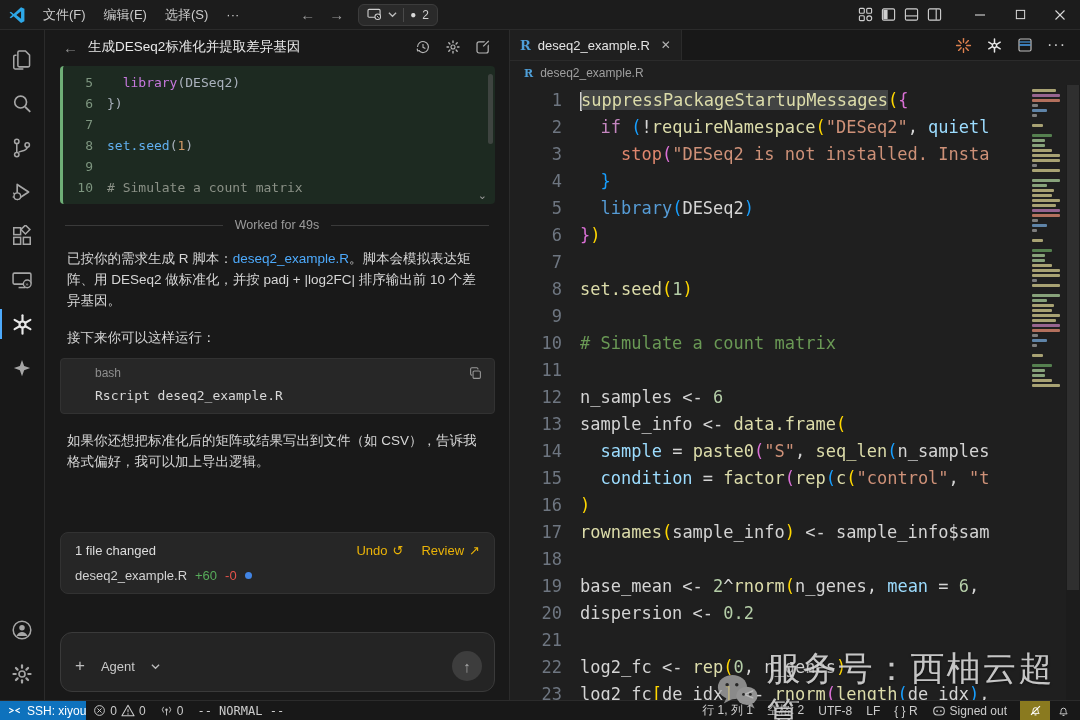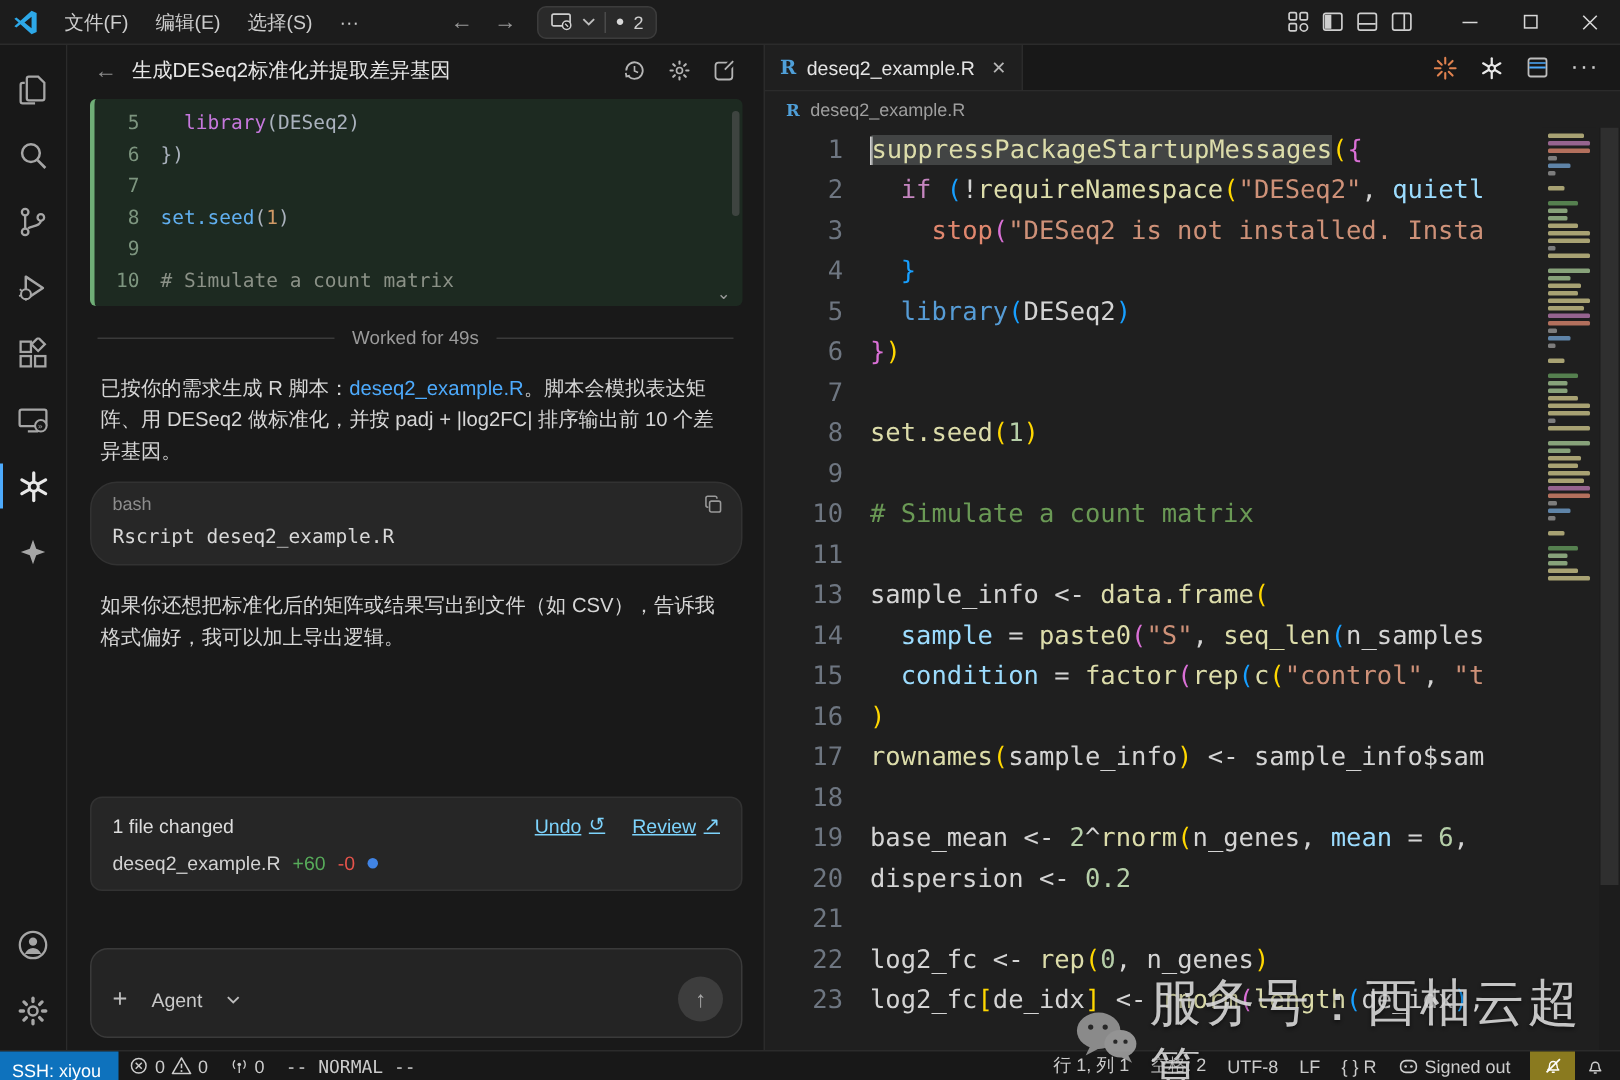--- a/index.html
+++ b/index.html
@@ -51,27 +51,27 @@
   #pv-scroll { position:absolute; right:2px; top:8px; width:5px; height:70px; background:#5b5b5b88; border-radius:3px; }
   #pv-chev { position:absolute; right:8px; bottom:2px; color:#9a9a9a; font-size:11px; }
 
   #worked { display:flex; align-items:center; gap:12px; margin:14px 20px 0 20px; color:#9b9b9b; font-size:12.5px; }
   #worked::before, #worked::after { content:""; flex:1; height:1px; background:#3a3a3a; }
 
   .sb-scroll { flex:1; overflow:hidden; display:flex; flex-direction:column; }
   .sb-msg { padding:0 22px; font-size:13.5px; line-height:21px; color:#d6d6d6; margin-top:16px; }
   .sb-link { color:#4daafc; }
 
-  .codeblock { margin:10px 14px 0 15px; background:#272727; border:1px solid #323232; border-radius:18px; }
+  .codeblock { margin:10px 14px 0 15px; background:#272727; border:1px solid #323232; border-radius:4px;padding-left:20px; }
   .cb-head { display:flex; align-items:center; justify-content:space-between; padding:7px 12px 2px 14px; color:#8e8e8e; font-size:12px; }
   .cb-body { padding:6px 14px 10px 14px; font-size:13px; color:#d8d8d8; }
 
   #changecard { margin:0 14px 38px 15px; background:#262626; border:1px solid #323232; border-radius:8px; padding:10px 14px; }
   .cc-row1 { display:flex; align-items:center; font-size:13px; color:#dddddd; }
-  .cc-actions { margin-left:auto; display:flex; gap:18px; color:#7dd3fc;text-decoration:underline; }
+  .cc-actions { margin-left:auto; display:flex; gap:18px; color:#eab308; }
   .cc-act { display:flex; gap:5px; align-items:center; }
   .cc-row2 { display:flex; gap:8px; align-items:center; margin-top:10px; font-size:13px; color:#d2d2d2; }
   .add { color:#57ab5a; } .del { color:#e5534b; }
   .bluedot { width:7px; height:7px; border-radius:50%; background:#4184e4; }
 
   #inputcard { margin:0 14px 8px 15px; background:#242424; border:1px solid #3a3a3a; border-radius:12px; padding:12px 12px 10px 14px; }
   #inputcard textarea { width:100%; height:34px; background:transparent; border:none; outline:none; resize:none;
     color:#d4d4d4; font-size:13.5px; font-family:"Liberation Sans","DejaVu Sans",sans-serif; }
   #inputcard textarea::placeholder { color:#8a8a8a; }
   .in-row { display:flex; align-items:center; gap:16px; color:#c9c9c9; margin-top:6px; }
@@ -106,21 +106,21 @@
   #scroll-slider { position:absolute; left:1px; right:1px; top:0; height:505px; background:#46464677; }
 
   
   #watermark { position:absolute; left:716px; top:646px; display:flex; align-items:center; gap:8px;
     color:#d4d4d4; font-size:34px; font-weight:500; letter-spacing:2px; z-index:40; pointer-events:none;
     text-shadow:0 1px 3px rgba(0,0,0,.55); opacity:.92; }
 
   
   #statusbar { position:absolute; left:0; bottom:0; width:1080px; height:20px; background:#181818; border-top:1px solid #2b2b2b;
     display:flex; align-items:center; color:#cccccc; font-size:12px; }
-  #sb-remote { height:20px; background:#0e72bd; color:#fff; display:flex; align-items:center; gap:6px; padding:0 12px 0 8px;flex-direction:column; }
+  #sb-remote { height:20px; background:#0e72bd; color:#fff; display:flex; align-items:center; gap:6px; padding:0 0 0 8px; }
   .st-item { display:flex; align-items:center; gap:4px; padding:0 7px; height:20px; }
   .st-right { margin-left:auto; display:flex; align-items:center; }
   #dnd { background:#8a7a1f; height:20px; width:30px; display:flex; align-items:center; justify-content:center; margin-left:6px; }
 </style>
 </head>
 <body>
 
 <div id="titlebar">
   <span class="tb-logo">
     <svg class="ic" width="18" height="18" viewBox="0 0 16 16">
@@ -341,20 +341,21 @@
         <div id="pv-scroll"></div>
         <div id="pv-chev">⌄</div>
       </div>
 
       <div id="worked">
           <span>Worked for 49s</span>
         </div>
 
       <div class="sb-msg"><span>已按你的需求生成 R 脚本：</span><span class="sb-link">deseq2_example.R</span><span>。脚本会模拟表达矩阵、用 DESeq2 做标准化，并按 padj + |log2FC| 排序输出前 10 个差异基因。</span></div>
 
+      <div class="sb-msg">接下来你可以这样运行：</div>
 
       <div class="codeblock">
         <div class="cb-head">
           <span>bash</span>
           <svg class="ic" width="13" height="13" viewBox="0 0 16 16">
               <rect x="5" y="5" width="9" height="9" rx="1.5" fill="none" stroke="#9a9a9a" stroke-width="1.3"></rect>
               <path d="M11 3V2.5A1.5 1.5 0 0 0 9.5 1h-6A1.5 1.5 0 0 0 2 2.5v6A1.5 1.5 0 0 0 3.5 10H4" fill="none" stroke="#9a9a9a" stroke-width="1.3"></path>
             </svg>
         </div>
         <div class="cb-body mono">Rscript deseq2_example.R</div>
@@ -482,20 +483,24 @@
           <div class="cl">
             <span class="ln">9</span>
             <span class="lc"></span>
           </div>
           <div class="cl">
             <span class="ln">10</span>
             <span class="lc"><span class="c-com"># Simulate a count matrix</span></span>
           </div>
           <div class="cl">
             <span class="ln">11</span>
+          </div>
+          <div class="cl">
+            <span class="ln">12</span>
+            <span class="lc"><span class="c-var">n_samples</span><span class="c-op"> &lt;- </span><span class="c-num">6</span></span>
           </div>
           <div class="cl">
             <span class="ln">13</span>
             <span class="lc"><span class="c-var">sample_info</span><span class="c-op"> &lt;- </span><span class="c-fn">data.frame</span><span class="c-b1">(</span></span>
           </div>
           <div class="cl">
             <span class="ln">14</span>
             <span class="lc"><span>  </span><span class="c-param">sample</span><span class="c-op"> = </span><span class="c-fn">paste0</span><span class="c-b2">(</span><span class="c-str">"S"</span><span class="c-op">, </span><span class="c-fn">seq_len</span><span class="c-b3">(</span><span class="c-var">n_samples</span></span>
           </div>
           <div class="cl">

